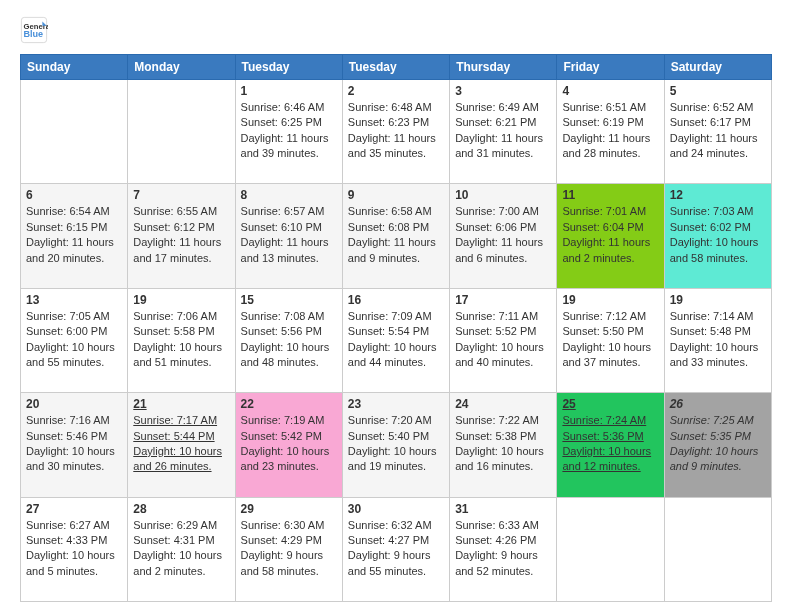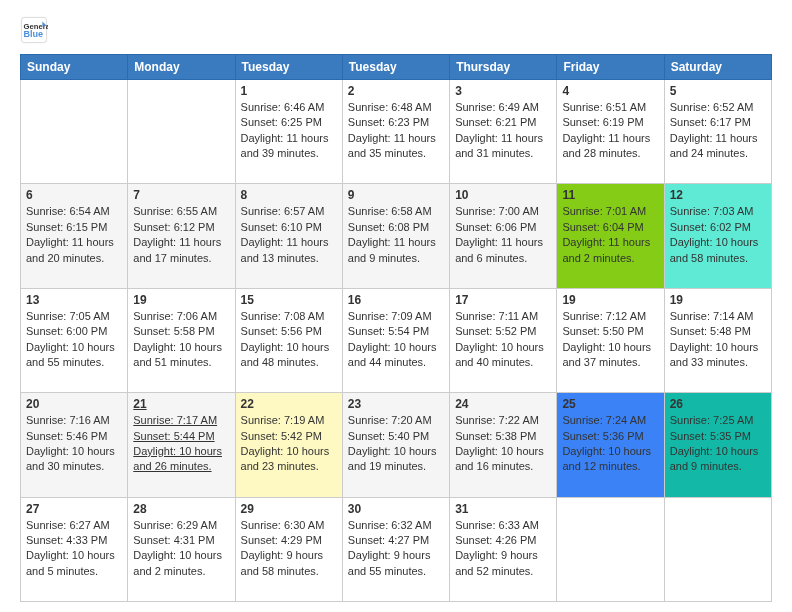--- a/index.html
+++ b/index.html
@@ -217,37 +217,37 @@
         </tr>
         <tr>
           <td style="background: rgb(245, 245, 245);">
             <span class="day-number">20</span>
             <div class="day-info">Sunrise: 7:16 AM<br>Sunset: 5:46 PM<br>Daylight: 10 hours and 30 minutes.</div>
           </td>
           <td style="background: rgb(245, 245, 245); text-decoration: underline;">
             <span class="day-number">21</span>
             <div class="day-info">Sunrise: 7:17 AM<br>Sunset: 5:44 PM<br>Daylight: 10 hours and 26 minutes.</div>
           </td>
-          <td style="background: #fef9c3;">
+          <td style="background: #f9a8d4;">
             <span class="day-number">22</span>
             <div class="day-info">Sunrise: 7:19 AM<br>Sunset: 5:42 PM<br>Daylight: 10 hours and 23 minutes.</div>
           </td>
           <td style="background: rgb(245, 245, 245);">
             <span class="day-number">23</span>
             <div class="day-info">Sunrise: 7:20 AM<br>Sunset: 5:40 PM<br>Daylight: 10 hours and 19 minutes.</div>
           </td>
           <td style="background: rgb(245, 245, 245); margin-top: 29px;">
             <span class="day-number">24</span>
             <div class="day-info">Sunrise: 7:22 AM<br>Sunset: 5:38 PM<br>Daylight: 10 hours and 16 minutes.</div>
           </td>
-          <td style="background: #3b82f6;">
+          <td style="background: #22c55e; text-decoration: underline;">
             <span class="day-number">25</span>
             <div class="day-info">Sunrise: 7:24 AM<br>Sunset: 5:36 PM<br>Daylight: 10 hours and 12 minutes.</div>
           </td>
-          <td style="background: #14b8a6;">
+          <td style="background: #a3a3a3; font-style: italic;">
             <span class="day-number">26</span>
             <div class="day-info">Sunrise: 7:25 AM<br>Sunset: 5:35 PM<br>Daylight: 10 hours and 9 minutes.</div>
           </td>
         </tr>
         <tr>
           <td>
             <span class="day-number">27</span>
             <div class="day-info">Sunrise: 6:27 AM<br>Sunset: 4:33 PM<br>Daylight: 10 hours and 5 minutes.</div>
           </td>
           <td>

